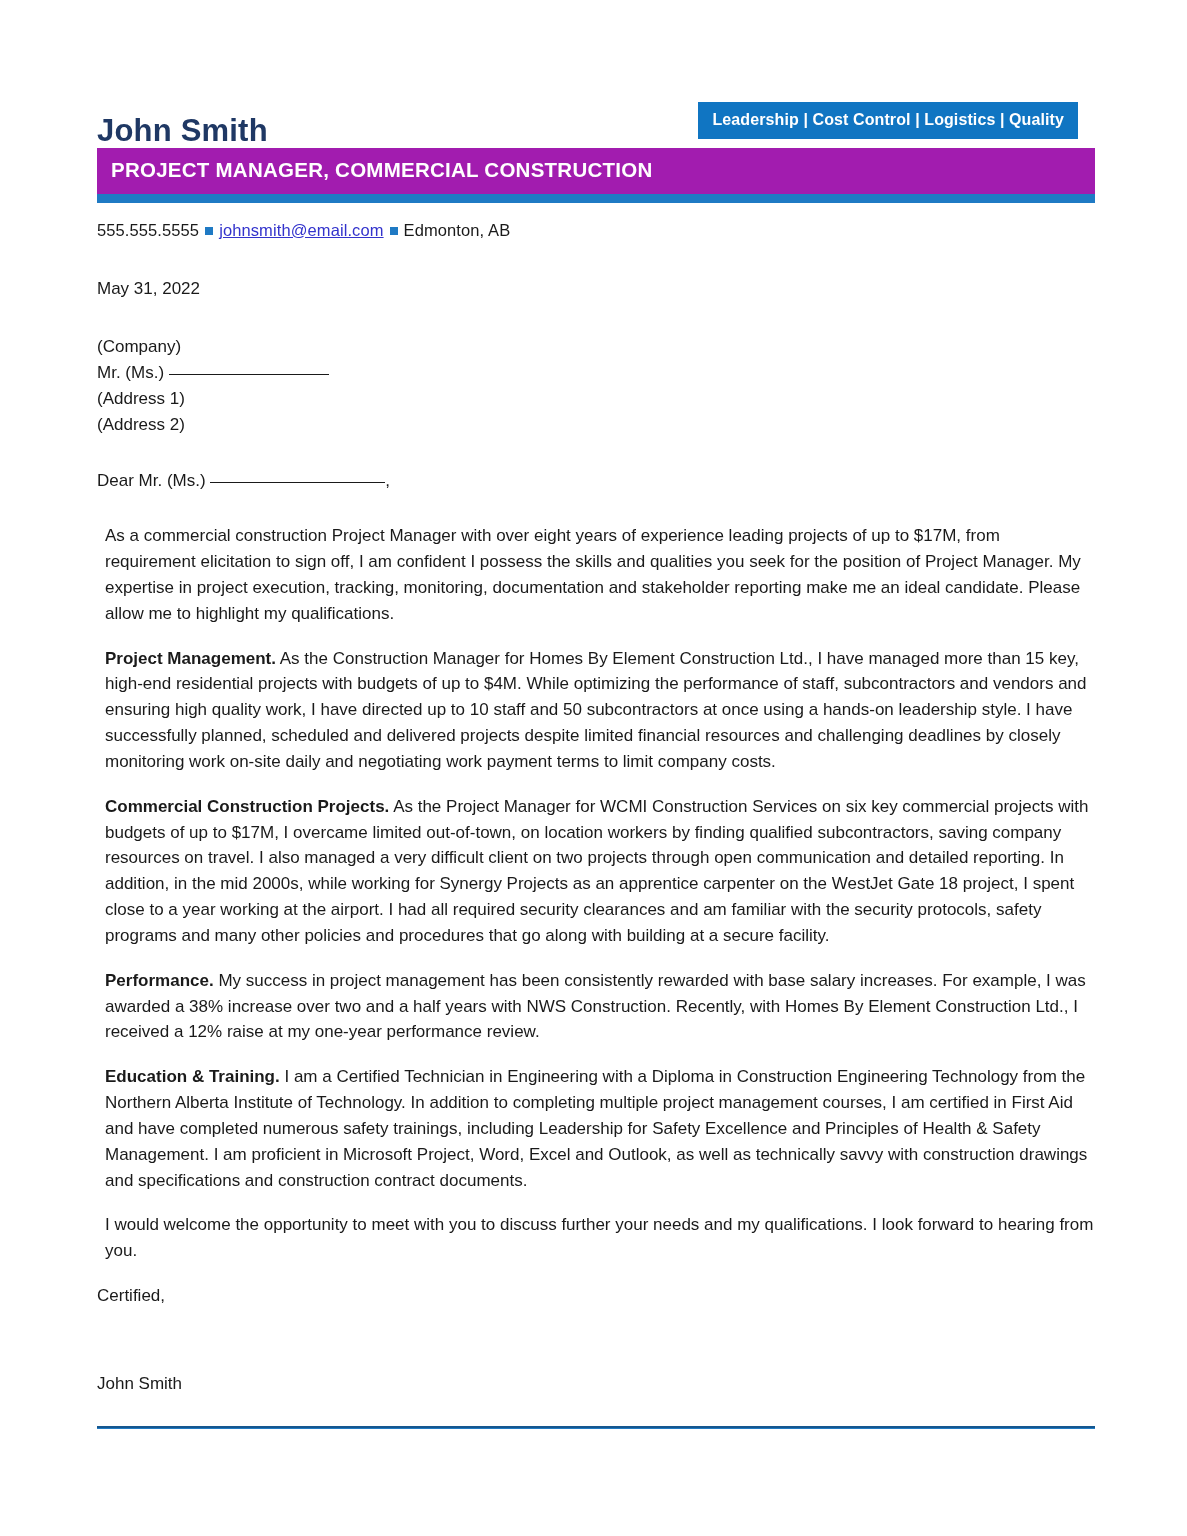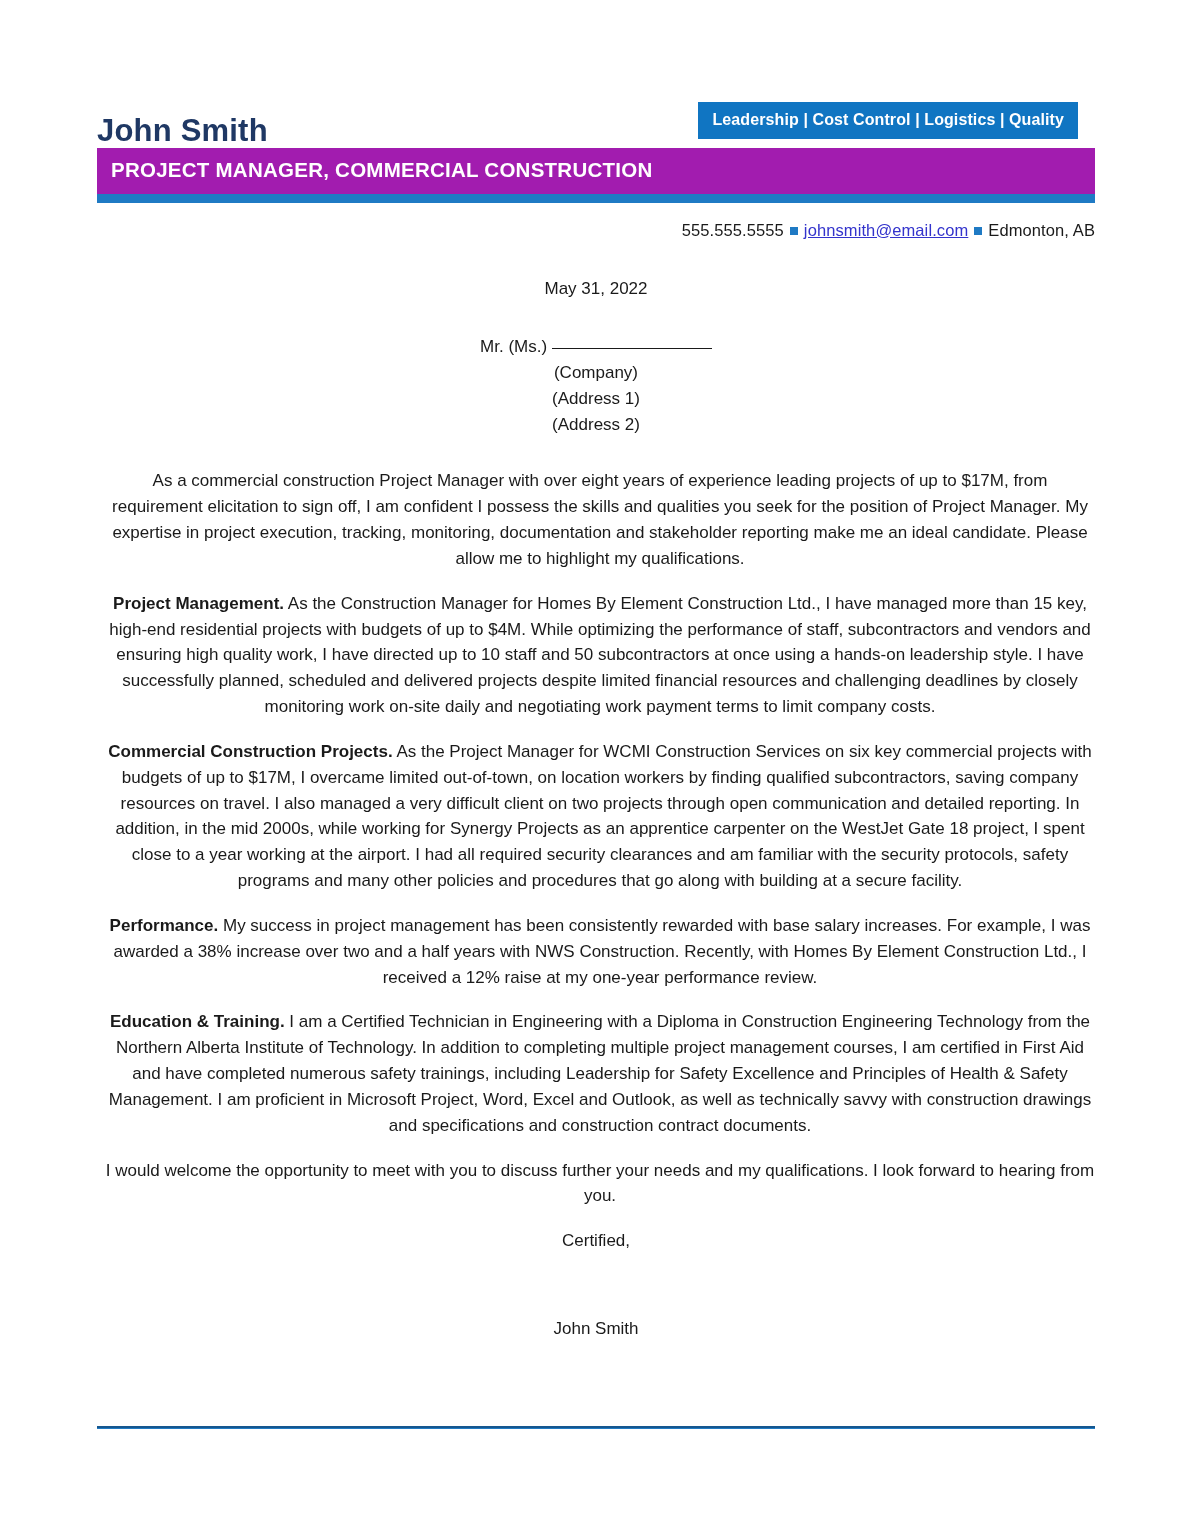--- a/index.html
+++ b/index.html
@@ -75,21 +75,21 @@
     white-space: nowrap;
   }
 
   .accent-strip {
     background: #1f7ac4;
     height: 9px;
     width: 100%;
   }
 
   .contact-line {
-    text-align: right;
+    text-align: left;
     font-size: 16.5px;
     color: #1a1a1a;
     padding-top: 18px;
     letter-spacing: 0.1px;
     line-height: 1.2;
   }
   .contact-sep {
     display: inline-block;
     width: 8px;
     height: 8px;
@@ -103,21 +103,21 @@
     cursor: pointer;
   }
 
   
   .letter {
     margin: 0 92px 0 97px;
     padding-top: 36px;
     font-size: 17px;
     line-height: 1.52;
     color: #1a1a1a;
-    text-align: center;
+    text-align: left;
   }
 
   .letter p {
     margin: 0 0 19px 8px;
   }
 
   .date-line {
     margin: 0 0 32px 0 !important;
   }
 
@@ -185,27 +185,29 @@
       <span>555.555.5555</span><span class="contact-sep"></span><span class="contact-email">johnsmith@email.com</span><span class="contact-sep"></span><span>Edmonton, AB</span>
     </div>
 
   </div>
 
   <div class="letter">
 
     <p class="date-line">May 31, 2022</p>
 
     <div class="address-block">
+      <div>(Company)</div>
       <div><span>Mr. (Ms.)</span>
            <span class="rule-fill rule-short"></span></div>
-      <div>(Company)</div>
       <div>(Address 1)</div>
       <div>(Address 2)</div>
     </div>
 
+    <p class="salutation"><span>Dear Mr. (Ms.)</span>
+       <span class="rule-fill rule-long"></span><span>,</span></p>
 
     <p class="para">As a commercial construction  Project Manager with over eight years of experience leading projects of up to $17M, from requirement elicitation to sign off, I am confident I possess the skills and qualities you seek for the position of Project Manager. My expertise in project execution, tracking, monitoring, documentation and stakeholder reporting make me an ideal candidate. Please allow me to highlight my qualifications.</p>
 
     <p class="para"><span class="lead-in">Project Management.</span><span> As the Construction Manager for Homes By Element Construction Ltd., I have managed more than 15 key, high-end residential projects with budgets of up to $4M. While optimizing the performance of staff, subcontractors and vendors and ensuring high quality work, I have directed up to 10 staff and 50 subcontractors at once using a hands-on leadership style. I have successfully planned, scheduled and delivered projects despite limited financial resources and challenging deadlines by closely monitoring work on-site daily and negotiating work payment terms to limit company costs.</span></p>
 
     <p class="para"><span class="lead-in">Commercial Construction Projects.</span><span> As the Project Manager for WCMI Construction Services on six key commercial projects with budgets of up to $17M, I overcame limited out-of-town, on location workers by finding qualified subcontractors, saving company resources on travel. I also managed a very difficult client on two projects through open communication and detailed reporting. In addition, in the mid 2000s, while working for Synergy Projects as an apprentice carpenter on the WestJet Gate 18 project, I spent close to a year working at the airport. I had all required security clearances and am familiar with the security protocols, safety programs and many other policies and procedures that go along with building at a secure facility.</span></p>
 
     <p class="para"><span class="lead-in">Performance.</span><span> My success in project management has been consistently rewarded with base salary increases. For example, I was awarded a 38% increase over two and a half years with NWS Construction. Recently, with Homes By Element Construction Ltd., I received a 12% raise at my one-year performance review.</span></p>
 
     <p class="para"><span class="lead-in">Education &amp; Training.</span><span> I am a Certified Technician in Engineering with a Diploma in Construction Engineering Technology from the Northern Alberta Institute of Technology. In addition to completing multiple project management courses, I am certified in First Aid and have completed numerous safety trainings, including Leadership for Safety Excellence and Principles of Health &amp; Safety Management. I am proficient in Microsoft Project, Word, Excel and Outlook, as well as technically savvy with construction drawings and specifications and construction contract documents.</span></p>

